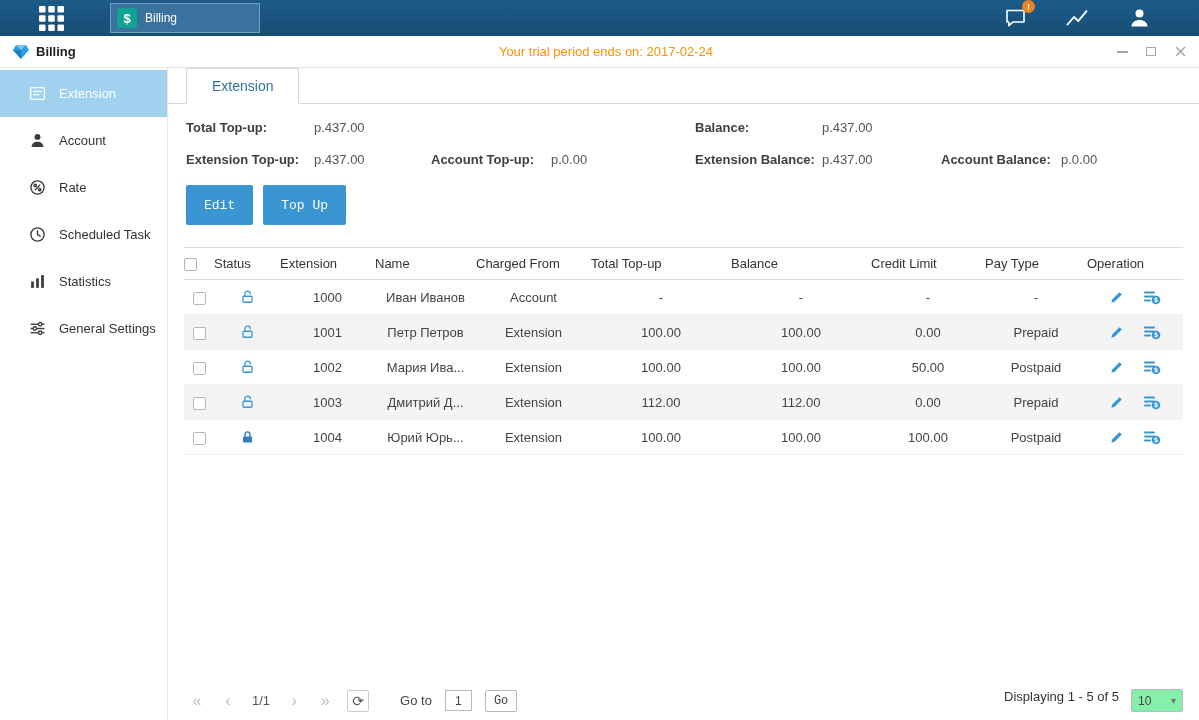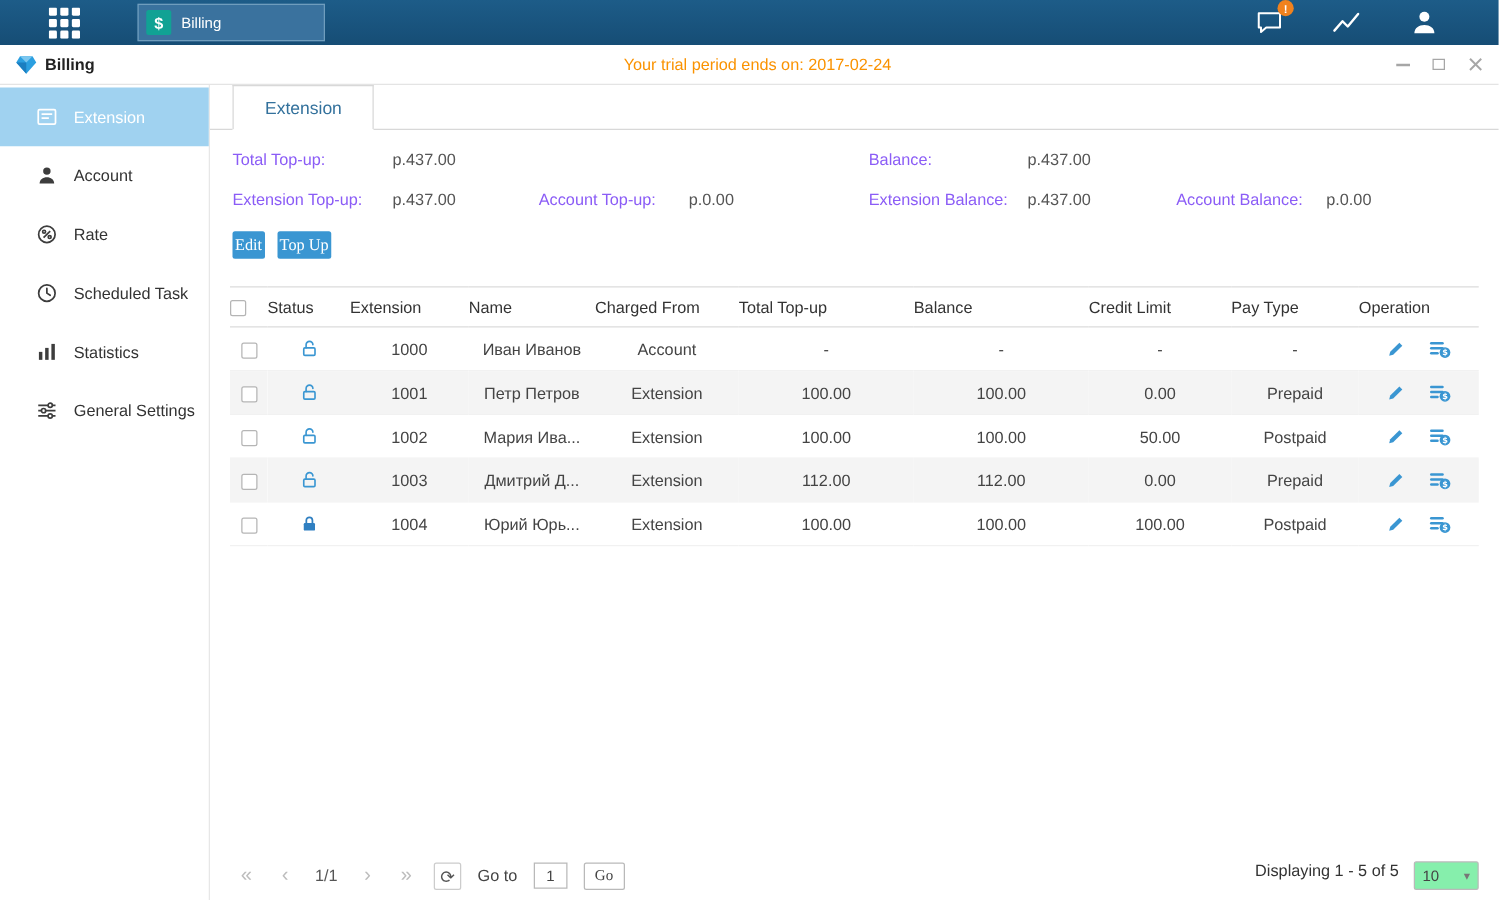--- a/index.html
+++ b/index.html
@@ -32,46 +32,46 @@
   .side-item .s-icon{width:17px;height:17px;color:#3d3d3d;display:flex;flex:0 0 auto}
   .side-item.active{background:#a0d2f0;color:#fff}
   .side-item.active .s-icon{color:#fff}
   .main{flex:1;position:relative;background:#fff}
 
   .tabstrip{height:36px;border-bottom:1px solid #d8d8d8;padding-left:18px;display:flex;align-items:flex-end}
   .tab{height:36px;line-height:35px;padding:0 25px;background:#fff;border:1px solid #d8d8d8;border-bottom:1px solid #fff;margin-bottom:-1px;color:#33719c;font-size:14px;cursor:default}
 
   .summary{margin:16px 16px 0 18px;font-size:13px}
   .srow{display:flex;align-items:center;margin-bottom:17px}
-  .lbl{font-weight:normal;color:#8b5cf6}
+  .lbl{font-weight:bold;color:#404040}
   .val{color:#555}
   .w1{width:128px}.w2{width:117px}.w3{width:120px}.w4{width:144px}.w5{width:127px}.w6{width:119px}.w7{width:120px}
   .sp{width:264px}
 
   .actions{margin:18px 0 0 18px;display:flex;gap:10px}
-  .btn{background:#3a96d2;color:#fff;border:none;border-radius:2px;height:22px;padding:0 2px;font-size:13px;font-family:Liberation Serif, serif;cursor:pointer}
+  .btn{background:#3a96d2;color:#fff;border:none;border-radius:2px;height:40px;padding:0 18px;font-size:13px;font-family:Liberation Mono, monospace;cursor:pointer}
 
   .tablewrap{margin:22px 16px 0}
   table{width:100%;border-collapse:collapse;table-layout:fixed;font-size:13px}
   th{font-weight:normal;color:#333;height:32px;border-top:1px solid #dcdcdc;border-bottom:1px solid #dcdcdc;text-align:left;overflow:hidden;white-space:nowrap}
   td{height:35px;text-align:center;color:#444;border-bottom:1px solid #f1f1f1;overflow:hidden;white-space:nowrap}
   tbody tr:nth-child(even){background:#f4f4f4}
   .cb{display:inline-block;width:13px;height:13px;border:1px solid #b5b5b5;border-radius:2px;background:#fff;vertical-align:middle;cursor:pointer}
   .statwrap{display:flex;justify-content:center;align-items:center;cursor:pointer}
   .opicons{display:flex;justify-content:center;gap:19px;align-items:center}
   .opicon{cursor:pointer;display:flex}
 
   .pager{position:absolute;left:20px;right:16px;bottom:8px;display:flex;align-items:center;font-size:13px;color:#555}
   .pg-left{display:flex;align-items:center;gap:13px}
   .pg-arrow{color:#bdbdbd;font-size:16px;width:18px;text-align:center;cursor:default;user-select:none}
   .pg-cur{color:#555;font-size:13px;margin:0 2px}
   .pg-refresh{width:22px;height:22px;border:1px solid #ccc;border-radius:2px;background:#fff;color:#555;font-size:14px;display:flex;align-items:center;justify-content:center;cursor:pointer}
-  .goto-label{margin-left:0;color:#444}
+  .goto-label{margin-left:18px;color:#444}
   .goto-input{width:27px;height:21px;border:1px solid #b9b9b9;text-align:center;font-size:12px;font-family:inherit;color:#444}
-  .go-btn{height:22px;padding:0 8px;border:1px solid #b9b9b9;background:#fff;font-size:12px;color:#444;cursor:pointer;font-family:Liberation Serif, serif;border-radius:2px}
+  .go-btn{height:22px;padding:0 8px;border:1px solid #b9b9b9;background:#fff;font-size:12px;color:#444;cursor:pointer;font-family:Liberation Mono, monospace;border-radius:2px}
   .pg-right{margin-left:auto;display:flex;align-items:flex-start;gap:12px}
   .displaying{color:#333}
   .pagesize{width:52px;height:23px;border:1px solid #b9b9b9;border-radius:2px;display:flex;align-items:center;justify-content:space-between;padding:0 6px;cursor:pointer;color:#444;font-size:12px;background:#86efac}
   .pagesize .arrow{color:#777;font-size:10px}
   svg{display:block}
 </style>
 </head>
 <body>
 
 <header class="topbar">

